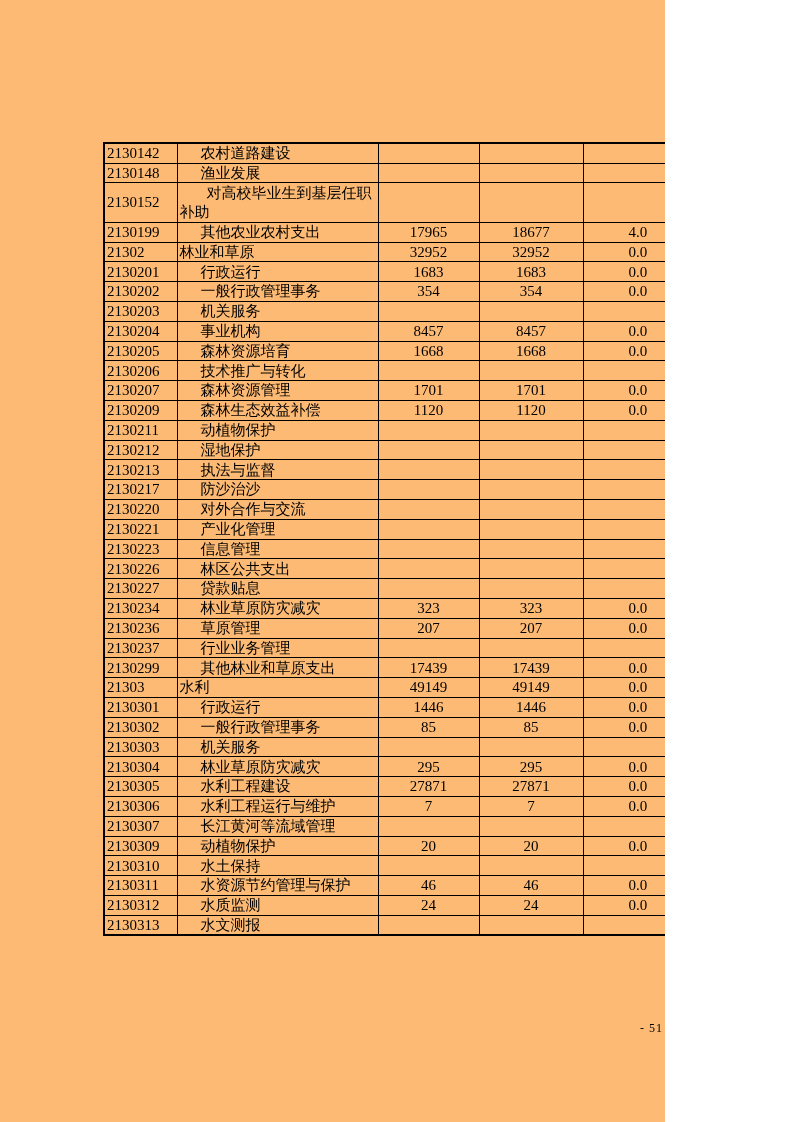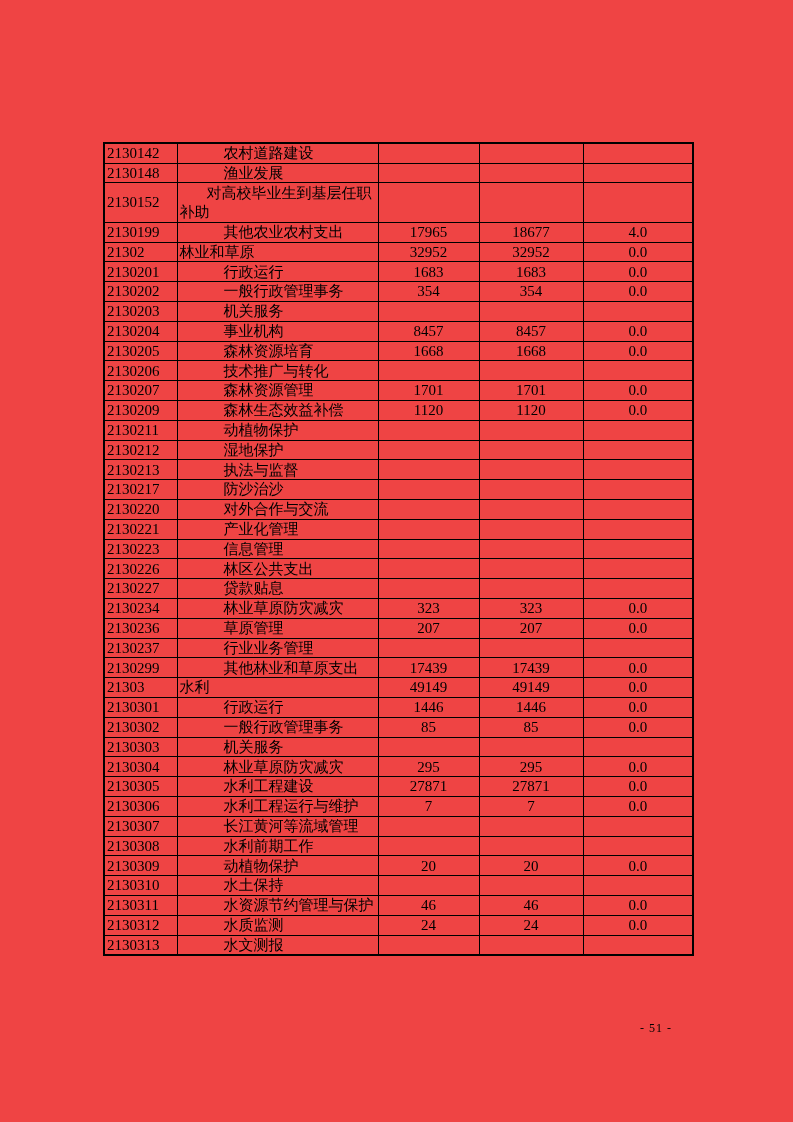--- a/index.html
+++ b/index.html
@@ -4,22 +4,22 @@
 <style>
   * { margin: 0; padding: 0; box-sizing: border-box; }
   html, body {
     width: 793px; height: 1122px;
     background: #ffffff;
     font-family: "Liberation Serif", "DejaVu Serif", serif;
     color: #000;
   }
   .page {
     position: relative;
-    width: 793px; height: 1122px;
-    background: #ef4444;
+    width: 665px; height: 1122px;
+    background: #fdba74;
     overflow: hidden;
   }
   table.budget-table {
     position: absolute;
     left: 103px; top: 142px;
     width: 589px;
     border-collapse: collapse;
     table-layout: fixed;
     border: 2px solid #000;
   }
@@ -30,21 +30,21 @@
     padding: 0 2px;
     vertical-align: middle;
     overflow: hidden;
     white-space: nowrap;
   }
   table.budget-table tr { height: 19.8px; }
   table.budget-table tr.wrap { height: 39.6px; }
   td.code { text-align: left; padding-left: 3px; }
   td.name { text-align: left; }
   tr.lv2 td.name { }
-  tr.lv3 td.name { padding-left: 46px; }
+  tr.lv3 td.name { padding-left: 23px; }
   tr.wrap td.name {
     padding-left: 2px;
     text-indent: 27px;
     white-space: normal;
     word-break: break-all;
     margin-top: 45px;
   }
   td.num { text-align: center; }
   .page-number {
     position: absolute;
@@ -300,27 +300,20 @@
           <td class="num">0.0</td>
         </tr>
         <tr class="lv3">
           <td class="code">2130307</td>
           <td class="name">长江黄河等流域管理</td>
           <td class="num"></td>
           <td class="num"></td>
           <td class="num"></td>
         </tr>
         <tr class="lv3">
-          <td class="code">2130308</td>
-          <td class="name">水利前期工作</td>
-          <td class="num"></td>
-          <td class="num"></td>
-          <td class="num"></td>
-        </tr>
-        <tr class="lv3">
           <td class="code">2130309</td>
           <td class="name">动植物保护</td>
           <td class="num">20</td>
           <td class="num">20</td>
           <td class="num">0.0</td>
         </tr>
         <tr class="lv3">
           <td class="code">2130310</td>
           <td class="name">水土保持</td>
           <td class="num"></td>

